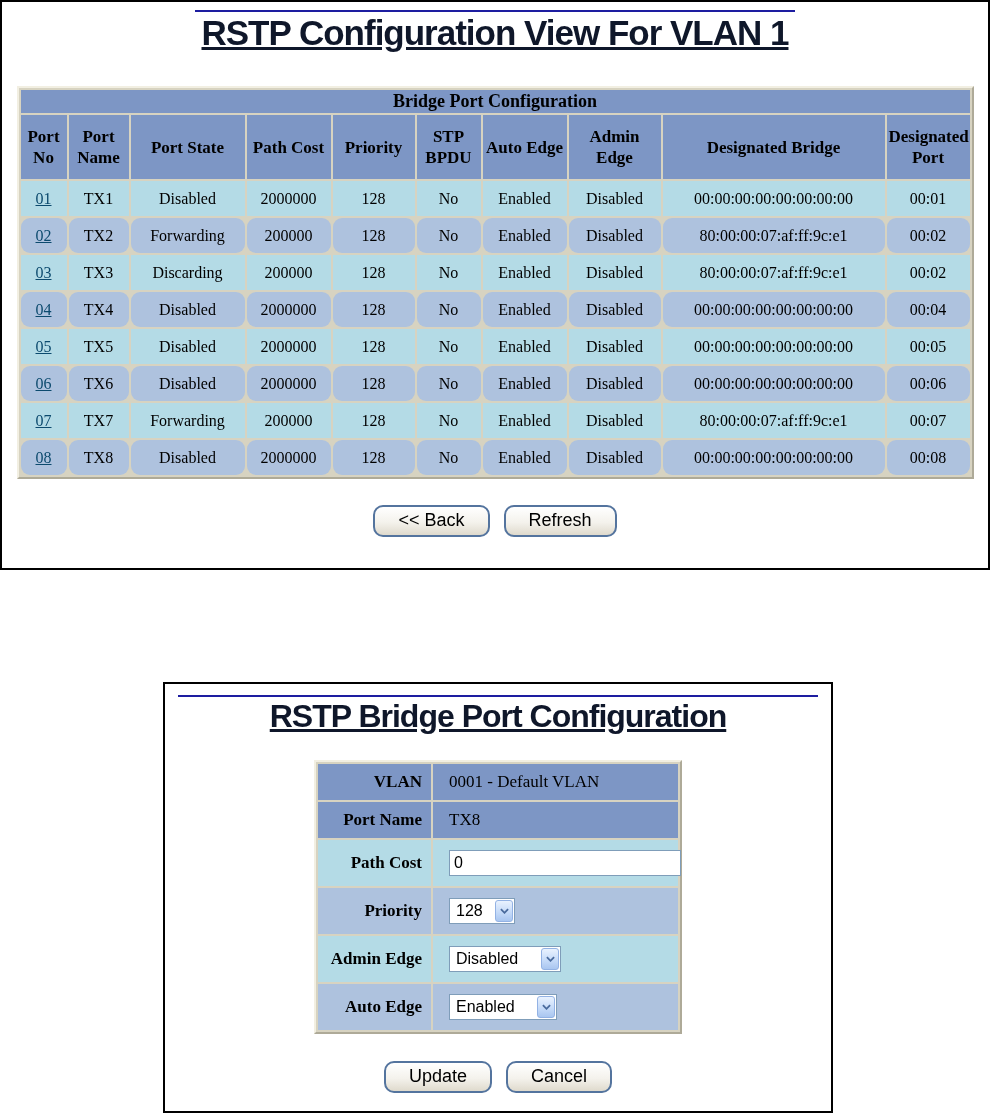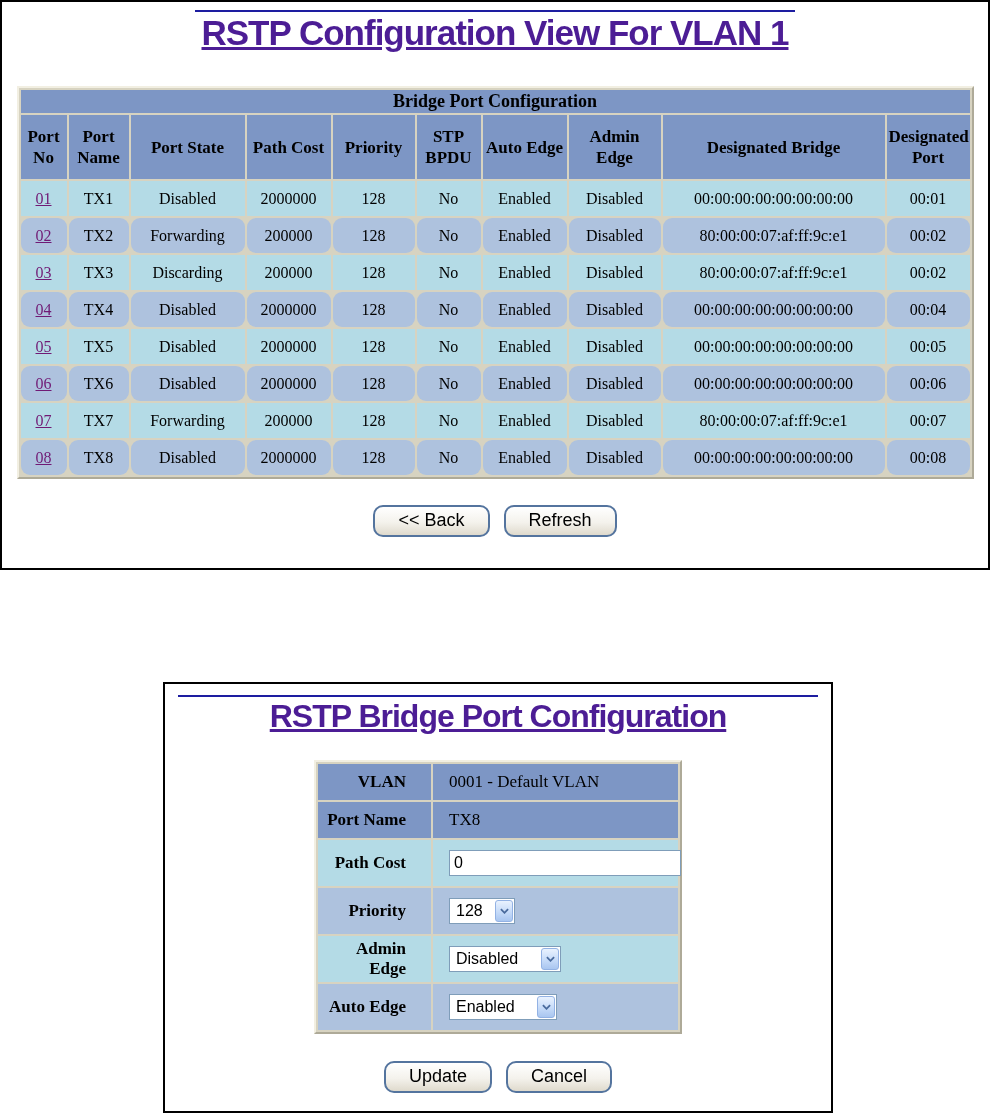--- a/index.html
+++ b/index.html
@@ -11,21 +11,21 @@
   .top-panel { width:990px; height:570px; }
   .bottom-panel { width:670px; height:431px; margin-left:163px; margin-top:112px; }
 
   
   .title-block { text-align:center; }
   .title-rule { border:none; border-top:2px solid #1d1da0; margin:8px auto 1px; }
   .top-panel .title-rule { width:600px; }
   .bottom-panel .title-rule { width:640px; margin-top:11px; }
   .page-title {
     font-family:"Liberation Sans", sans-serif;
-    font-weight:bold; color:#4c1d95;
+    font-weight:bold; color:#0f172a;
     text-decoration:underline;
     margin:0; letter-spacing:-1px; line-height:1.15;
   }
   .top-panel .page-title { font-size:35px; }
   .bottom-panel .page-title { font-size:32px; }
 
   
   table.grid {
     border-collapse:separate; border-spacing:2px;
     background:#d7d3c1;
@@ -33,37 +33,37 @@
     table-layout:fixed;
   }
   .bridge-table { width:957px; margin:33px auto 0; }
   .bridge-table th, .bridge-table td { text-align:center; vertical-align:middle; padding:1px 2px; }
   .bridge-table th { background:#7d96c5; font-weight:bold; font-size:17px; }
   .bridge-table .caption-row th { height:22px; font-size:18px; }
   .bridge-table .colhead-row th { height:64px; line-height:1.25; }
   .bridge-table td { height:35px; font-size:16px; }
   tr.row-cyan td { background:#b4dbe6; }
   tr.row-steel td { background:#aec2de;border-radius:9px; }
-  a.port-link { color:#701a75; text-decoration:underline; }
+  a.port-link { color:#0c4a6e; text-decoration:underline; }
 
   
   .btn-row { text-align:center; }
   .top-panel .btn-row { margin-top:26px; }
   .bottom-panel .btn-row { margin-top:27px; }
   button.xp-btn {
     font-family:"Liberation Sans", sans-serif; font-size:18px; color:#000;
     background:linear-gradient(180deg,#ffffff 0%,#f4f2ec 55%,#dfdacd 100%);
     border:2px solid #54749e; border-radius:10px;
     padding:3px 23px 4px; margin:0 5px; cursor:pointer;
   }
 
   
   .form-table { width:368px; margin:25px auto 0; }
   .form-table th {
-    width:113px; text-align:right; padding-right:25px;
+    width:113px; text-align:right; padding-right:9px;
     font-size:17px; font-weight:bold;
   }
   .form-table td { text-align:left; padding-left:16px; font-size:17px; }
   tr.fr-blue th, tr.fr-blue td { background:#7d96c5; height:36px; }
   tr.fr-cyan th, tr.fr-cyan td { background:#b4dbe6; height:46px; }
   tr.fr-steel th, tr.fr-steel td { background:#aec2de; height:46px; }
 
   input.xp-input {
     width:232px; height:26px;
     border:1px solid #7f9db9; background:#fff;

